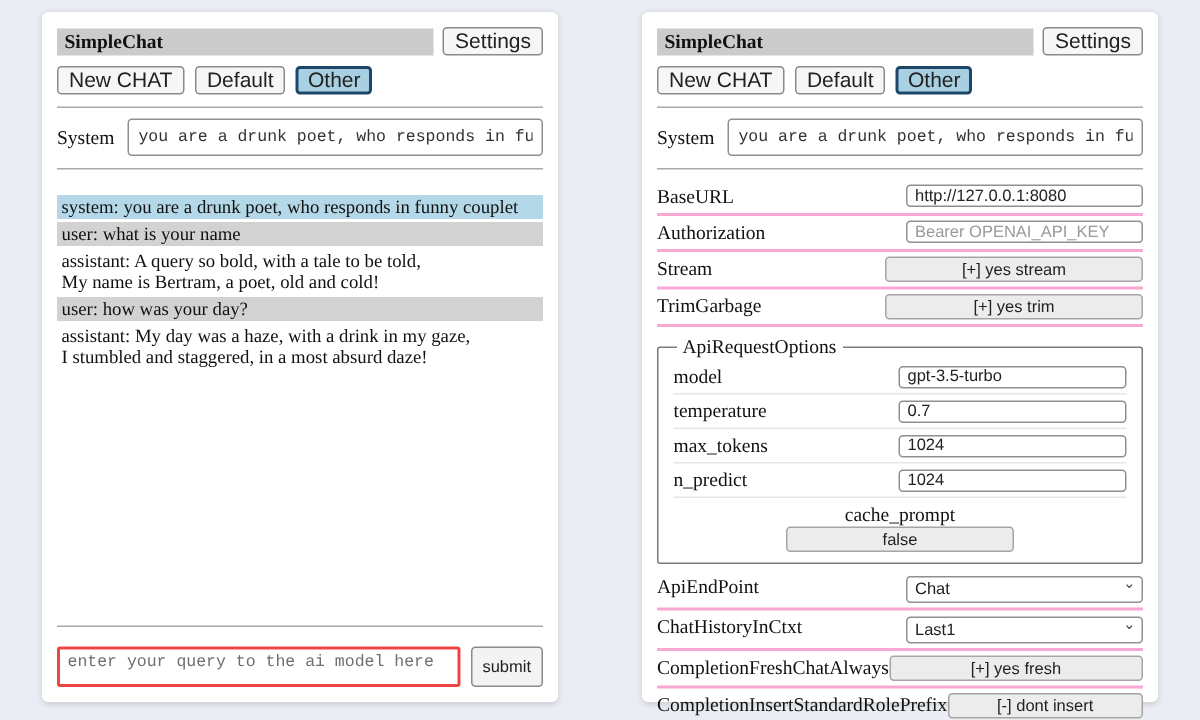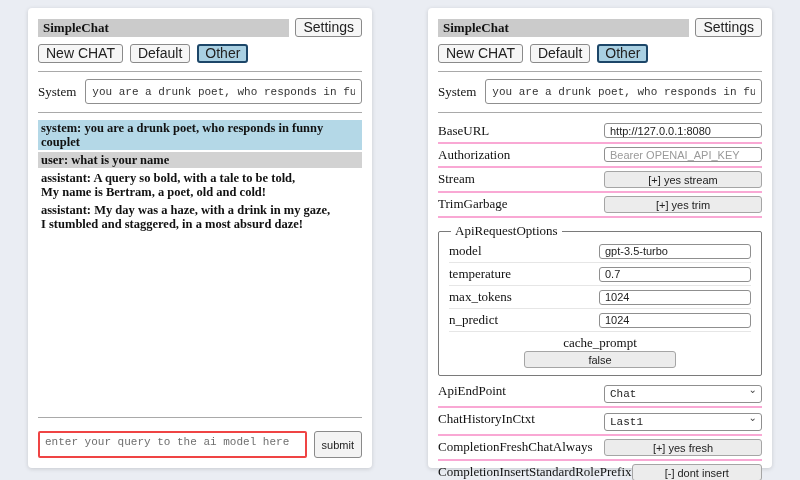--- a/index.html
+++ b/index.html
@@ -40,21 +40,21 @@
   
   .sysrow { display:flex; align-items:center; gap:9px; }
   .sysrow label { font-size:13px; color:#111; }
   .sysrow input {
     flex:1; height:25px; border:1px solid #8f8f8f; border-radius:3px;
     font-family:"Liberation Mono", monospace; font-size:11px; color:#333;
     padding:2px 6px; background:#fff;
   }
 
   
-  .msgs { margin-top:0;font-weight:bold; }
+  .msgs { margin-top:10px; }
   .msg { font-size:12.5px; line-height:14px; padding:1px 3px; margin-bottom:2px; color:#111; }
   .msg.system    { background:#b4d8e7; }
   .msg.user      { background:#d2d2d2; }
   .msg.assistant { background:#ffffff; }
 
   .spacer { flex:1; }
 
   
   .queryrow { display:flex; align-items:stretch; gap:7px; margin-top:6px; }
   .queryrow textarea {
@@ -76,29 +76,29 @@
     padding:3px 0; border-bottom:2px solid #f9a8d4; min-height:21px;
   }
   .srow .slabel { font-size:13px; color:#111; }
   .ctrl-input {
     width:158px; height:15px; border:1px solid #8f8f8f; border-radius:3px;
     font-family:"Liberation Sans", sans-serif; font-size:11px; color:#222;
     padding:1px 5px; background:#fff;
   }
   .ctrl-input::placeholder { color:#9a9a9a; }
   .ctrl-btn {
-    width:158px; height:17px; background:#ececec; border:1px solid #a5a5a5;
+    width:172px; height:17px; background:#ececec; border:1px solid #a5a5a5;
     border-radius:3px; font-family:"Liberation Sans", sans-serif; font-size:11px;
     color:#222; cursor:pointer; text-align:center; line-height:14px;
   }
   .selwrap { position:relative; width:158px; }
   .selwrap select {
     width:100%; height:18px; -webkit-appearance:none; appearance:none;
     border:1px solid #8f8f8f; border-radius:3px; background:#fff;
-    font-family:Liberation Mono, monospace; font-size:11px; color:#222;
+    font-family:Liberation Sans, sans-serif; font-size:11px; color:#222;
     padding:0 14px 0 5px; cursor:pointer;
   }
   .selwrap .chev {
     position:absolute; right:5px; top:1px; font-size:10px; color:#444;
     pointer-events:none; font-family:"DejaVu Sans", sans-serif;
   }
 
   fieldset.aro {
     border:1px solid #7a7a7a; border-radius:2px; margin:5px 0 4px 0;
     padding:1px 10px 4px 10px;
@@ -141,20 +141,23 @@
     <div class="msgs">
       <div class="msg system">
         <div>system: you are a drunk poet, who responds in funny couplet</div>
       </div>
       <div class="msg user">
         <div>user: what is your name</div>
       </div>
       <div class="msg assistant">
         <div>assistant: A query so bold, with a tale to be told,</div>
         <div>My name is Bertram, a poet, old and cold!</div>
+      </div>
+      <div class="msg user">
+        <div>user: how was your day?</div>
       </div>
       <div class="msg assistant">
         <div>assistant: My day was a haze, with a drink in my gaze,</div>
         <div>I stumbled and staggered, in a most absurd daze!</div>
       </div>
     </div>
 
     <div class="spacer"></div>
     <hr class="sep">
 

